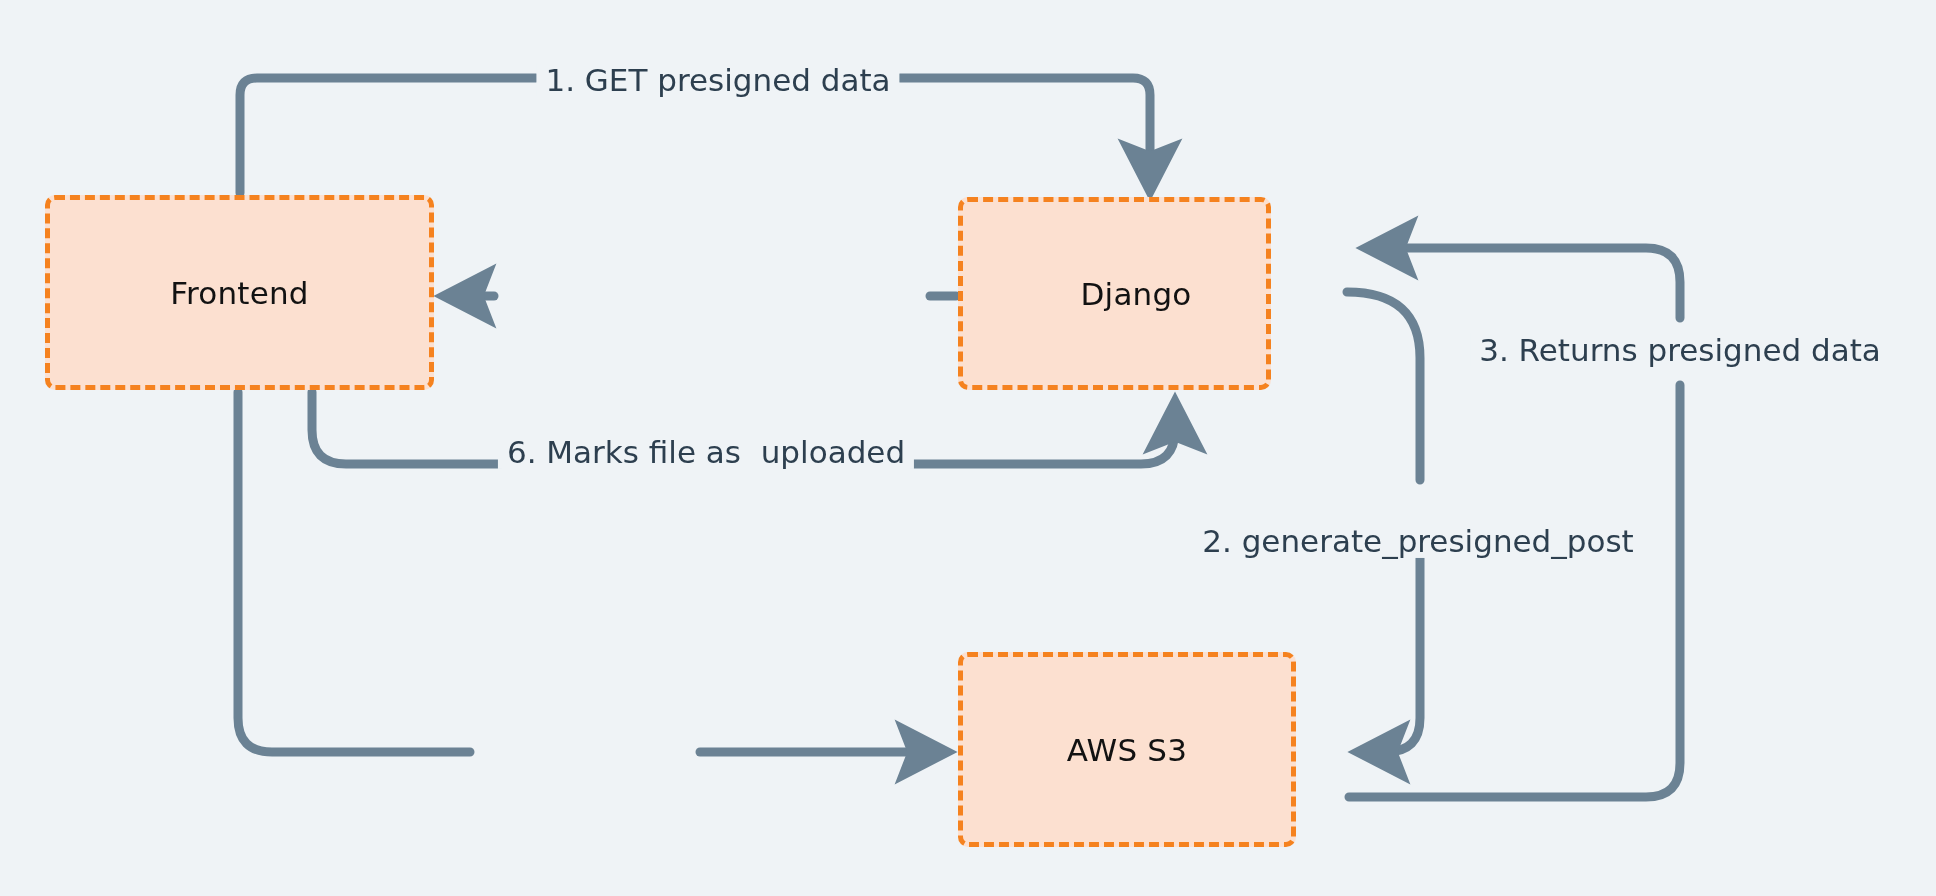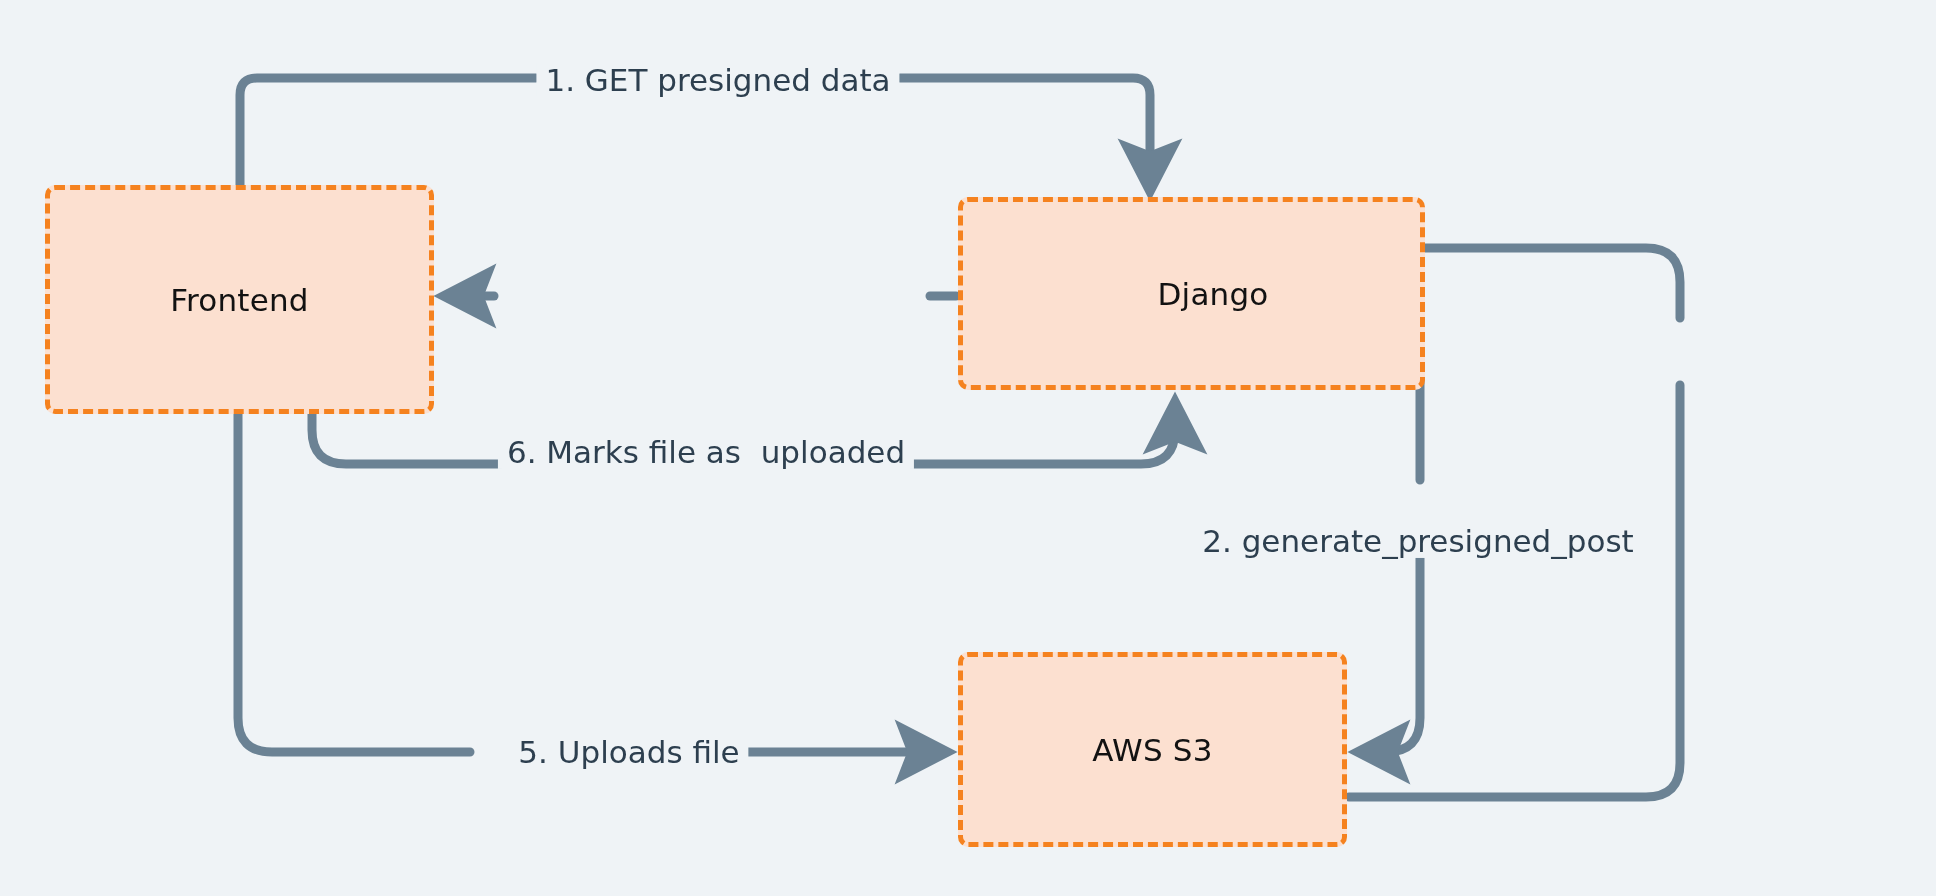--- a/index.html
+++ b/index.html
@@ -64,35 +64,35 @@
       <path d="M1680,318 L1680,282 Q1680,248 1646,248 L1377,248" marker-end="url(#ah)"></path>
 
       <path d="M312,392 L312,430 Q312,464 346,464 L500,464"></path>
       <path d="M912,464 L1141,464 Q1175,464 1175,430 L1175,413" marker-end="url(#ah)"></path>
 
       <path d="M238,392 L238,718 Q238,752 272,752 L470,752"></path>
       <path d="M700,752 L936,752" marker-end="url(#ah)"></path>
     </g>
   </svg>
 
-  <div class="node" style="left:45px;top:185px;width:389px;height:229px;">
+  <div class="node" style="left:45px;top:195px;width:389px;height:195px;">
     <span class="node-label">Frontend</span>
   </div>
 
-  <div class="node" style="left:958px;top:197px;width:467px;height:193px;padding-left:43px;">
+  <div class="node" style="left:958px;top:197px;width:313px;height:193px;padding-left:43px;">
     <span class="node-label">Django</span>
   </div>
 
-  <div class="node" style="left:958px;top:652px;width:389px;height:195px;">
+  <div class="node" style="left:958px;top:652px;width:338px;height:195px;">
     <span class="node-label">AWS S3</span>
   </div>
 
   <div class="edge-label" style="left:718px;top:80px;text-align:center;">1. GET presigned data</div>
 
   <div class="edge-label" style="left:1418px;top:513px;margin-top:28px;">2. generate_presigned_post</div>
 
+  <div class="edge-label" style="left:1680px;top:350px;">3. Returns presigned data</div>
 
 
-  <div class="edge-label" style="left:629px;top:752px;">5. Uploads file</div>
 
   <div class="edge-label" style="left:706px;top:452px;">6. Marks file as  uploaded</div>
 
 </div>
 
 </body></html>

